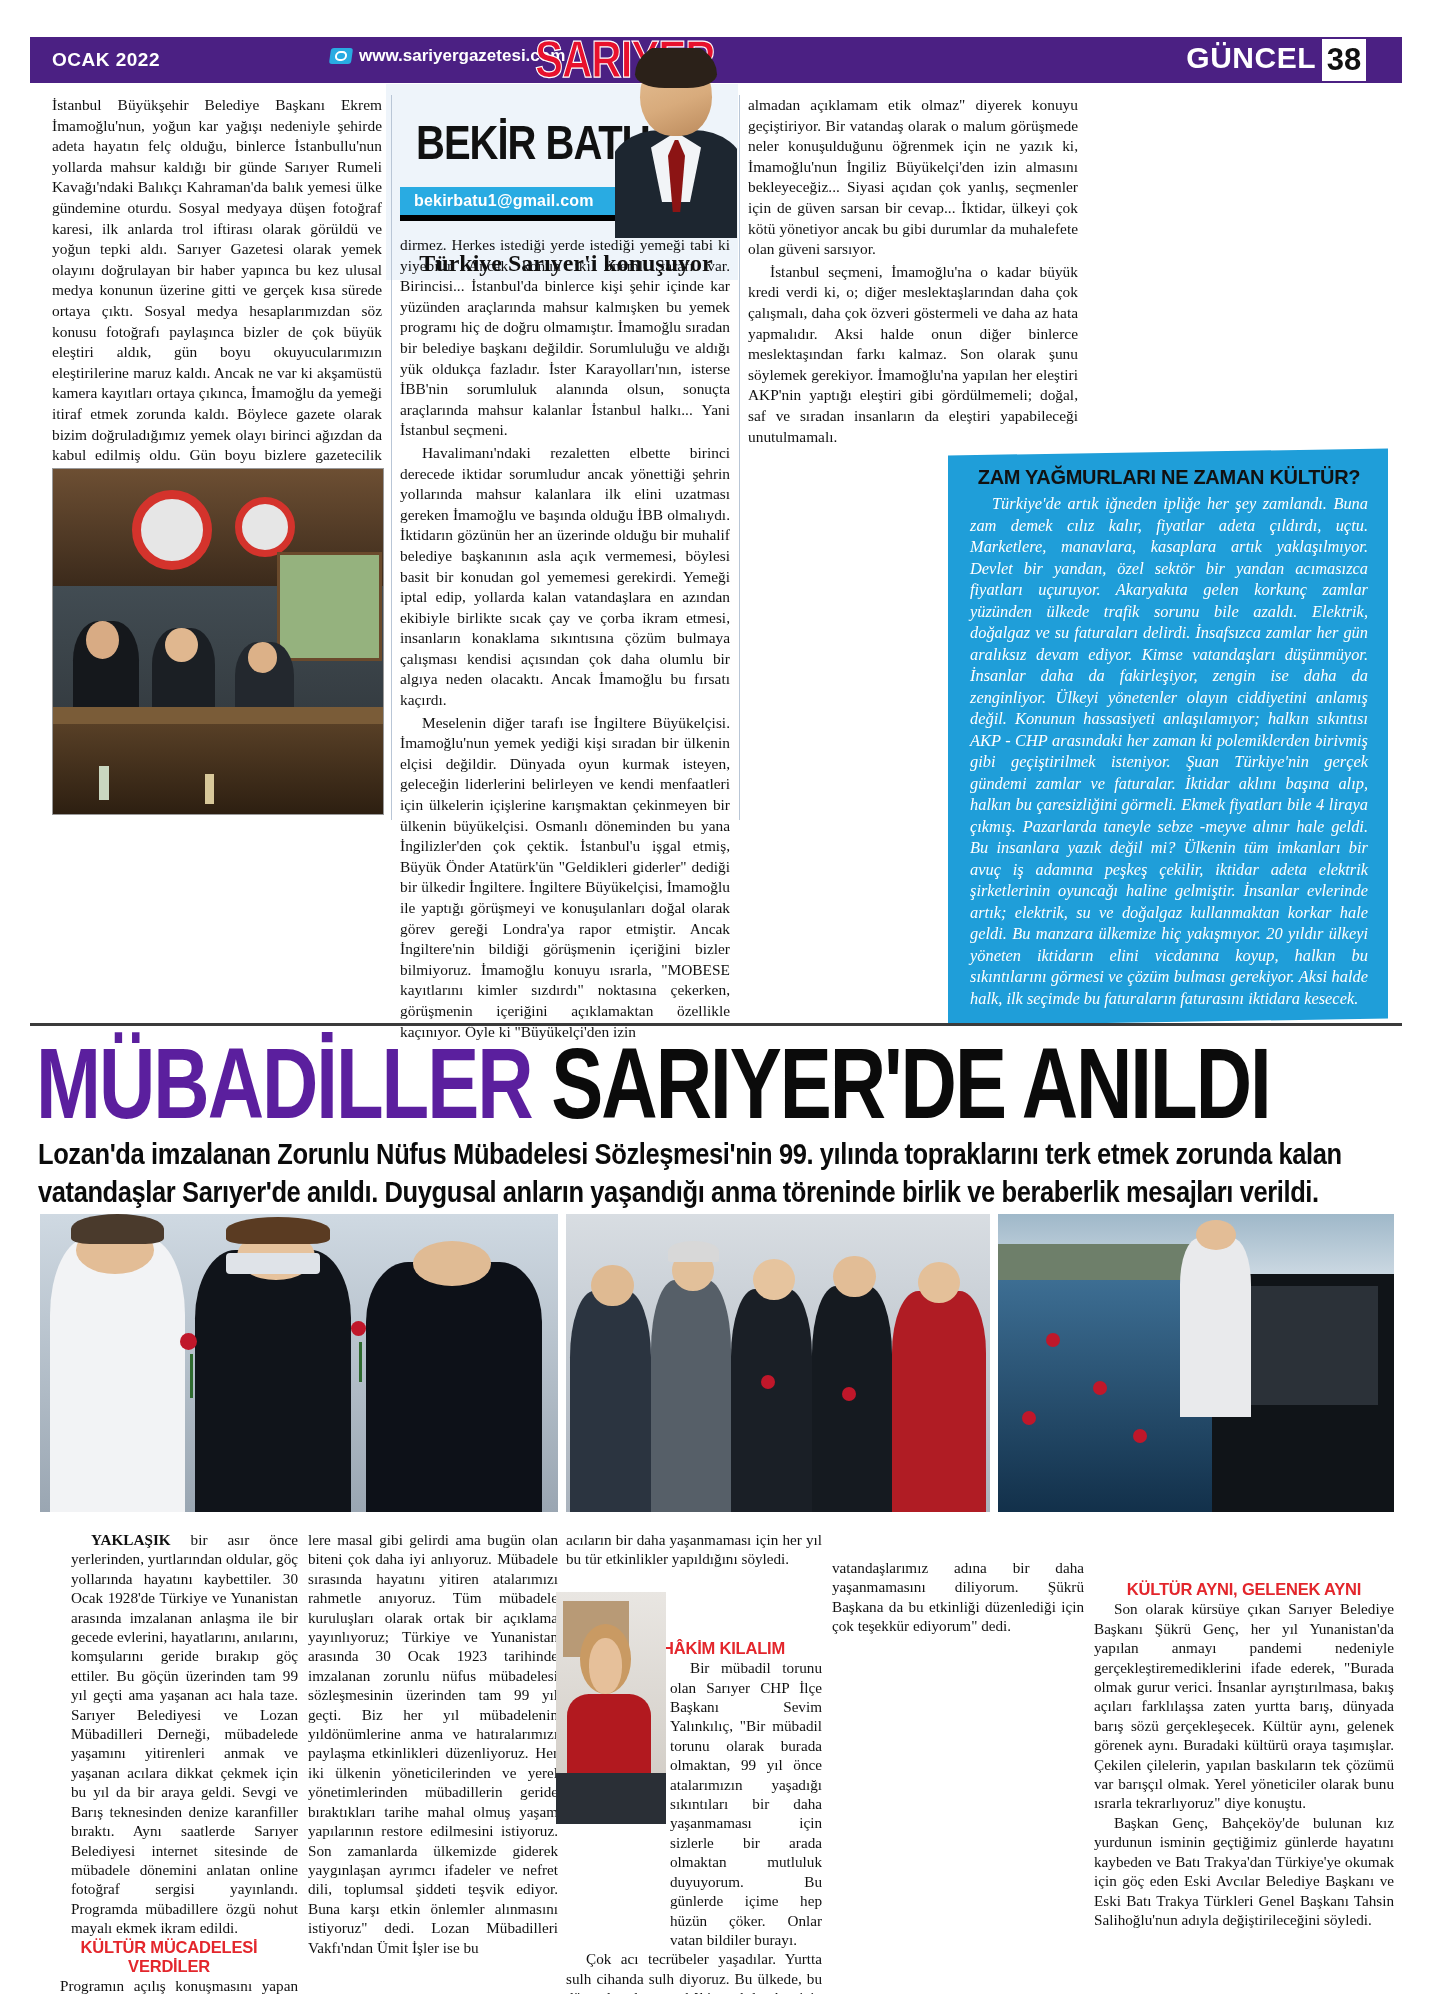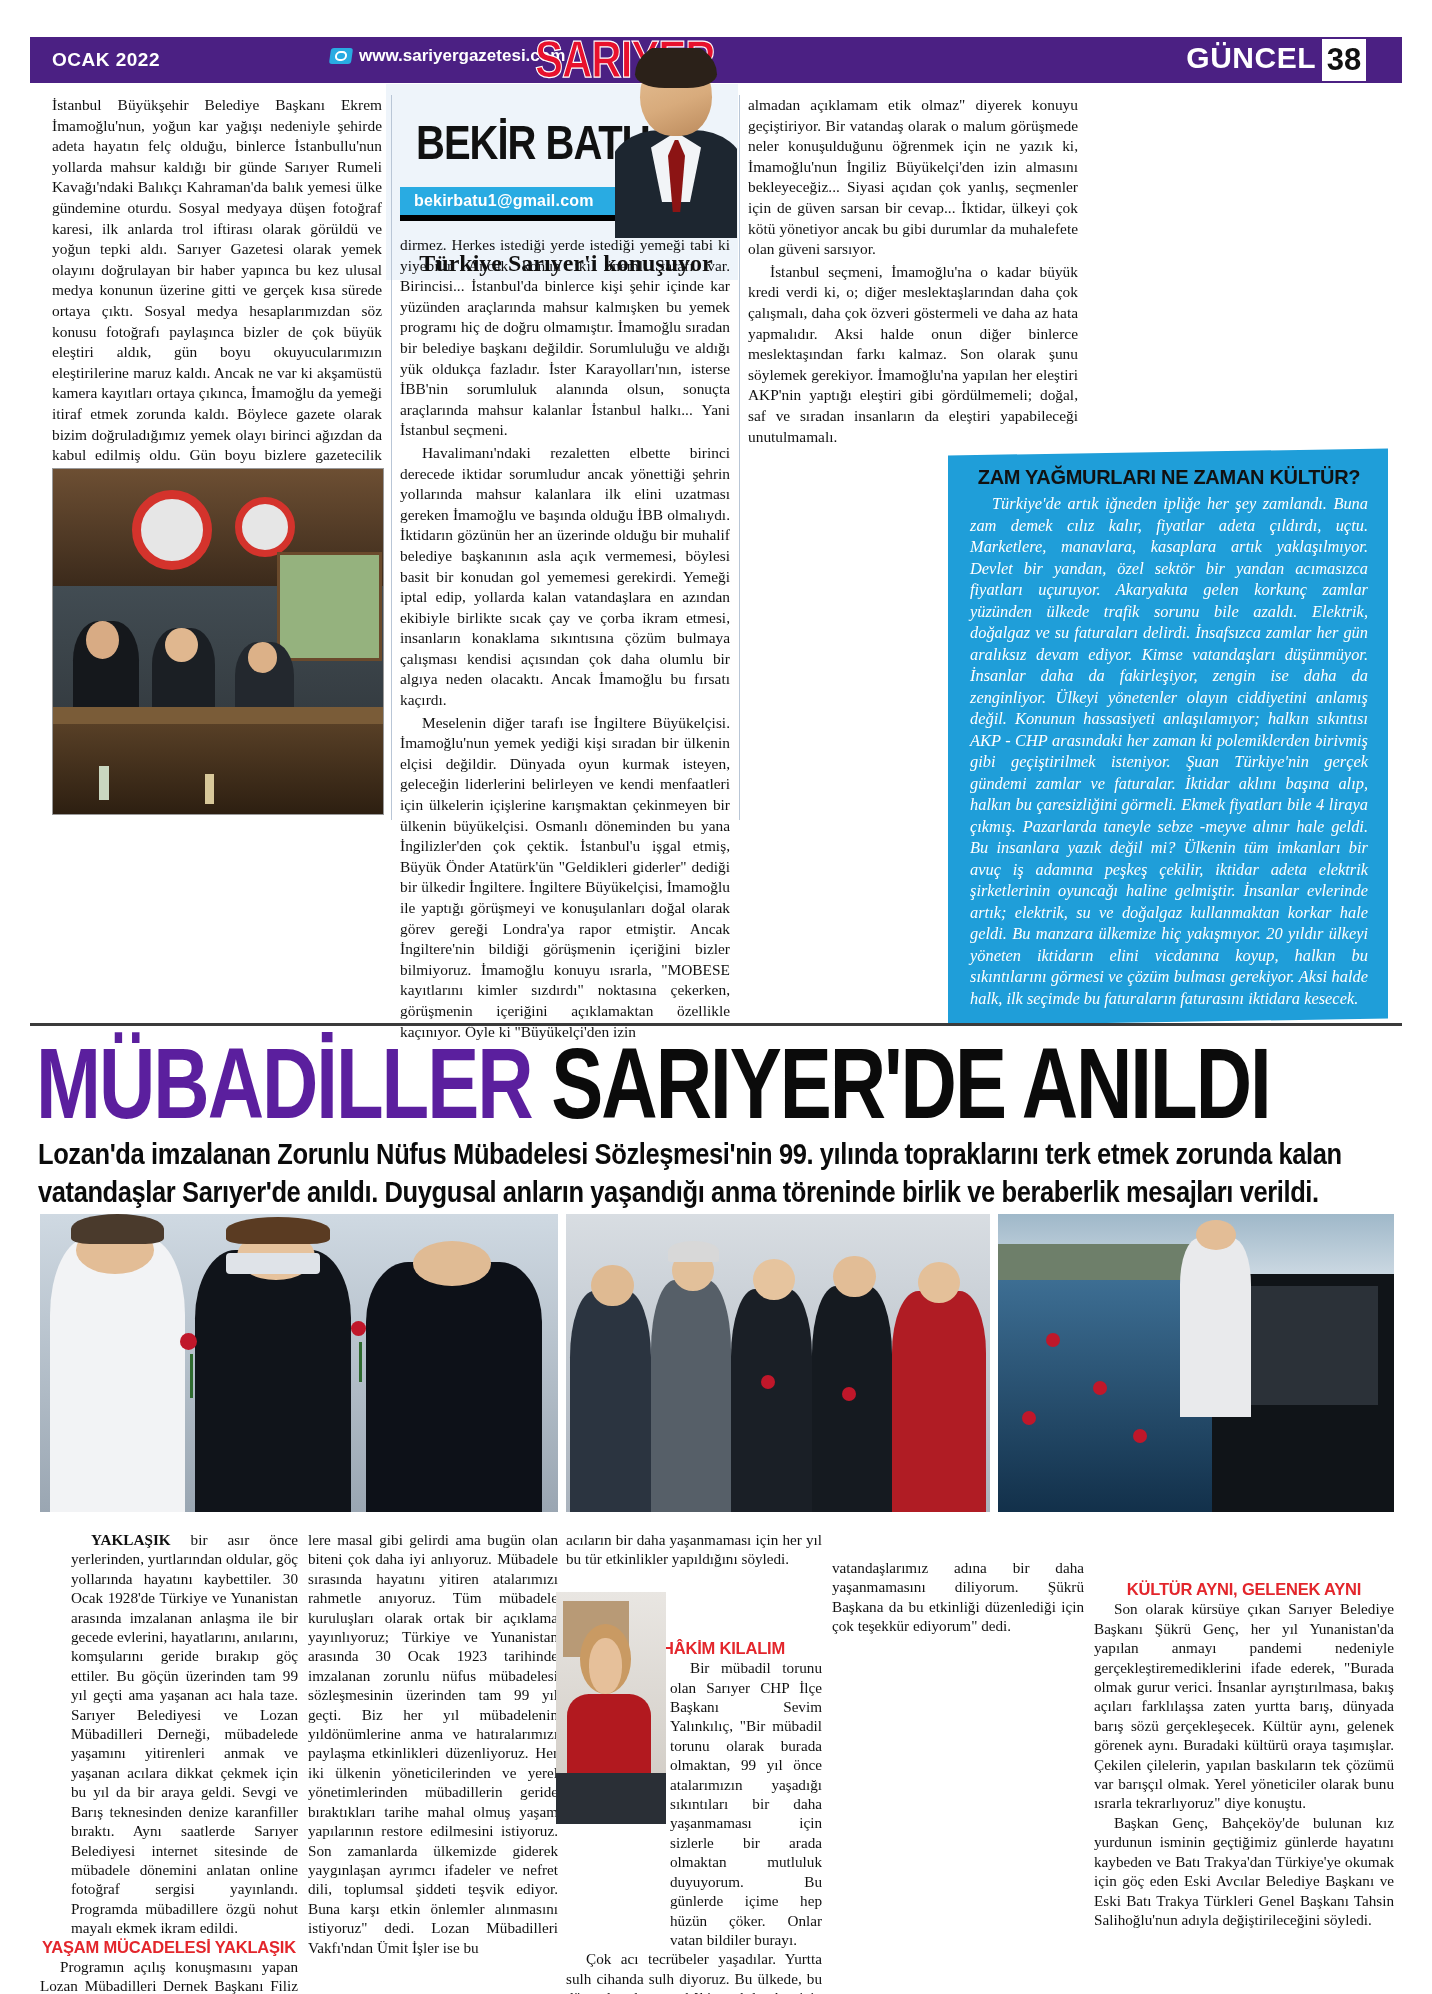--- a/index.html
+++ b/index.html
@@ -349,21 +349,21 @@
     <div style="position:absolute;left:46%;top:8%;width:18%;height:60%;background:#e9eaec;border-radius:26% 26% 0 0;"></div>
     <div style="position:absolute;left:50%;top:2%;width:10%;height:10%;border-radius:50%;background:#e3bd96;"></div>
     <div class="rose" style="left:12%;top:40%;"></div>
     <div class="rose" style="left:24%;top:56%;"></div>
     <div class="rose" style="left:34%;top:72%;"></div>
     <div class="rose" style="left:6%;top:66%;"></div>
   </div>
 
   <div class="bcol" id="b1">
     <p class="lead"><b>YAKLAŞIK</b><span> bir asır önce yerlerinden, yurtlarından oldular, göç yollarında hayatını kaybettiler. 30 Ocak 1928'de Türkiye ve Yunanistan arasında imzalanan anlaşma ile bir gecede evlerini, hayatlarını, anılarını, komşularını geride bırakıp göç ettiler. Bu göçün üzerinden tam 99 yıl geçti ama yaşanan acı hala taze. Sarıyer Belediyesi ve Lozan Mübadilleri Derneği, mübadelede yaşamını yitirenleri anmak ve yaşanan acılara dikkat çekmek için bu yıl da bir araya geldi. Sevgi ve Barış teknesinden denize karanfiller bıraktı. Aynı saatlerde Sarıyer Belediyesi internet sitesinde de mübadele dönemini anlatan online fotoğraf sergisi yayınlandı. Programda mübadillere özgü nohut mayalı ekmek ikram edildi.</span></p>
-    <p class="rsub">YAŞAM MÜCADELESİ YAKLAŞIK</p>
+    <p class="rsub">KÜLTÜR MÜCADELESİ VERDİLER</p>
     <p>Programın açılış konuşmasını yapan Lozan Mübadilleri Dernek Başkanı Filiz Yerebasmaz, "Tam 99 yıl oldu. Yurtlarını, topraklarını terk etmek zorunda kalan atalarımız yaşam mücadelesi verdiler. Çocuk yaştaki biz-</p>
   </div>
 
   <div class="bcol" id="b2">
     <p class="noind" style="text-indent:0">lere masal gibi gelirdi ama bugün olan biteni çok daha iyi anlıyoruz. Mübadele sırasında hayatını yitiren atalarımızı rahmetle anıyoruz. Tüm mübadele kuruluşları olarak ortak bir açıklama yayınlıyoruz; Türkiye ve Yunanistan arasında 30 Ocak 1923 tarihinde imzalanan zorunlu nüfus mübadelesi sözleşmesinin üzerinden tam 99 yıl geçti. Biz her yıl mübadelenin yıldönümlerine anma ve hatıralarımızı paylaşma etkinlikleri düzenliyoruz. Her iki ülkenin yöneticilerinden ve yerel yönetimlerinden mübadillerin geride bıraktıkları tarihe mahal olmuş yaşam yapılarının restore edilmesini istiyoruz. Son zamanlarda ülkemizde giderek yaygınlaşan ayrımcı ifadeler ve nefret dili, toplumsal şiddeti teşvik ediyor. Buna karşı etkin önlemler alınmasını istiyoruz" dedi. Lozan Mübadilleri Vakfı'ndan Ümit İşler ise bu</p>
   </div>
 
   <div class="bcol" id="b3">
     <p style="text-indent:0">acıların bir daha yaşanmaması için her yıl bu tür etkinlikler yapıldığını söyledi.</p>
     <p class="rsub" style="margin-top:70px">BARIŞI HÂKİM KILALIM</p>

